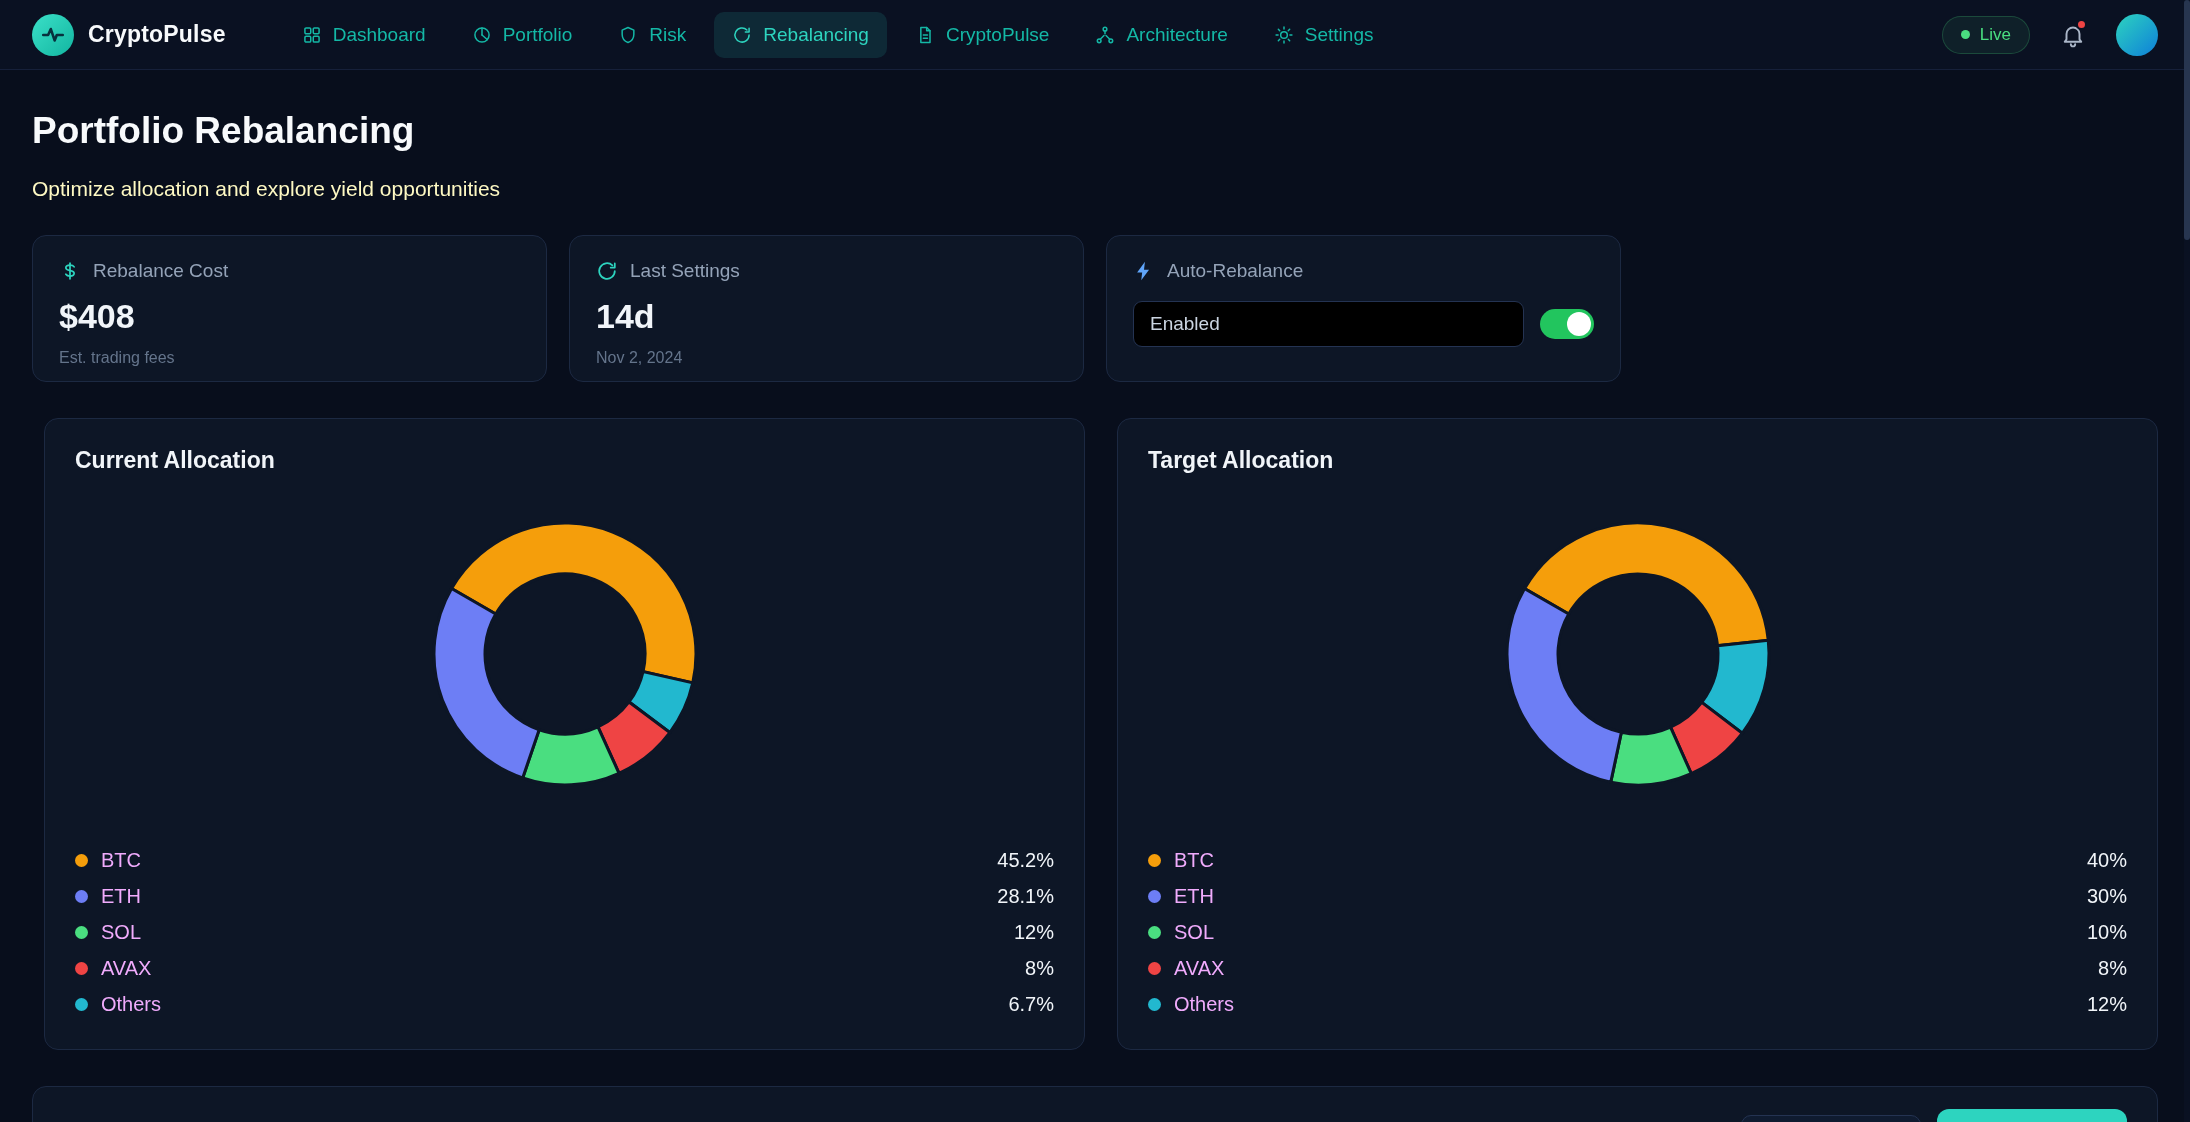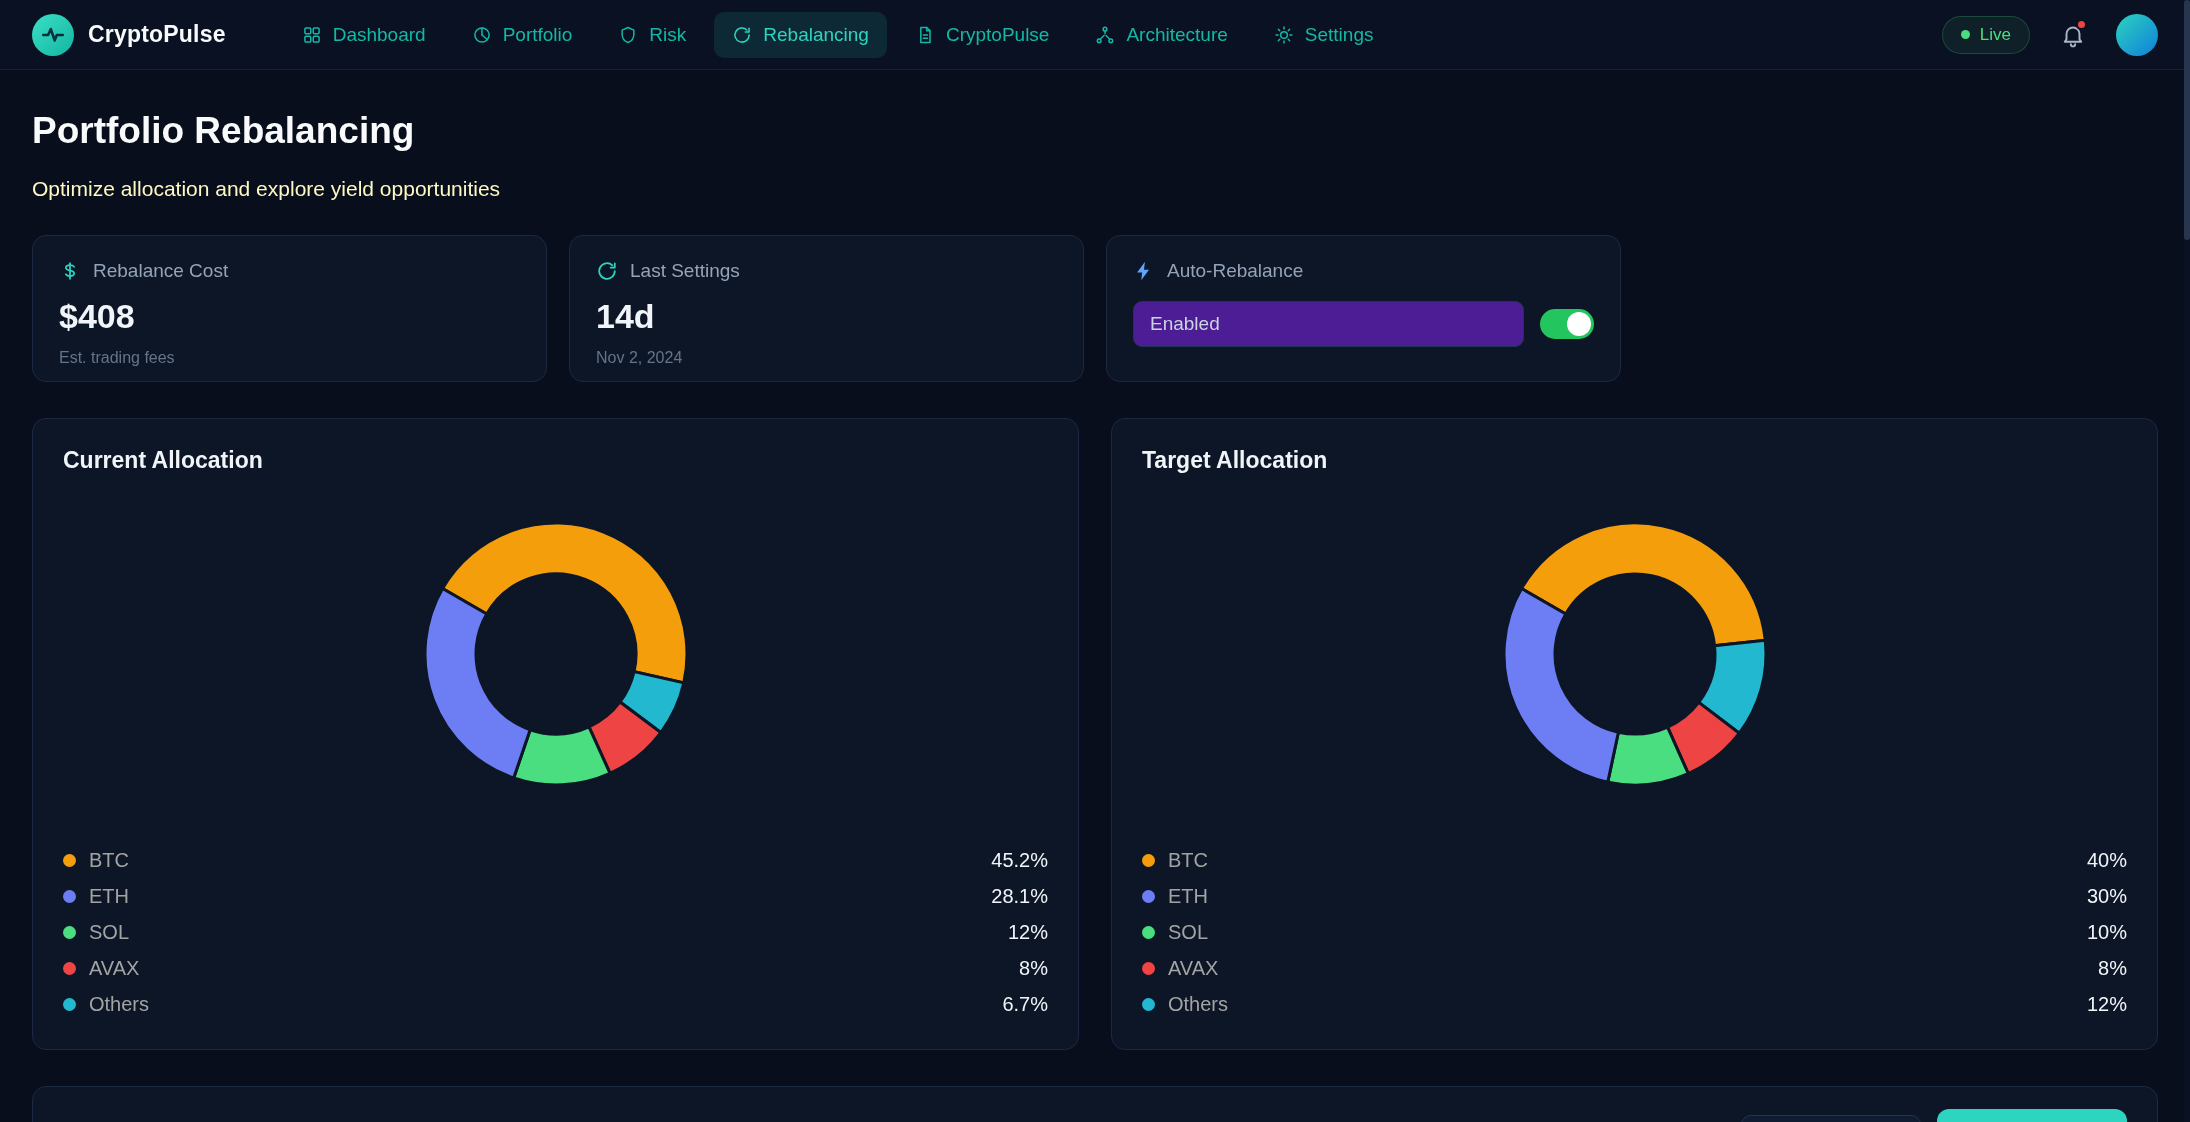--- a/index.html
+++ b/index.html
@@ -58,38 +58,38 @@
     padding:24px 26px; height:147px;
   }
   .stat-head { display:flex; align-items:center; gap:12px; color:#94a3b8; font-size:19px; }
   .stat-head svg { width:22px; height:22px; color:#2dd4bf; }
   .stat-head svg.bolt { color:#60a5fa; }
   .stat-value { font-size:34px; font-weight:700; margin-top:15px; color:#f1f5f9; }
   .stat-value.warning { color:#fbbf24; }
   .stat-sub { font-size:16px; color:#64748b; margin-top:13px; }
   .auto-row { display:flex; align-items:center; gap:16px; margin-top:19px; }
   .enabled-field {
-    flex:1; background:#4c1d95; border:1px solid #243352; border-radius:9px;
+    flex:1; background:#000000; border:1px solid #243352; border-radius:9px;
     padding:11px 16px; font-size:19px; color:#cbd5e1;
   }
   .toggle { width:54px; height:30px; border-radius:999px; background:#22c55e; position:relative; cursor:pointer; flex:0 0 auto; }
   .toggle-knob { position:absolute; top:3px; right:3px; width:24px; height:24px; border-radius:50%; background:#ffffff; }
   
-  .charts { display:grid; grid-template-columns:1fr 1fr; gap:32px; margin-top:36px; }
+  .charts { display:grid; grid-template-columns:1fr 1fr; gap:32px; margin-top:36px;margin-left:12px; }
   .chart-card {
     background:#0d1626; border:1px solid #1c2942; border-radius:14px;
     padding:28px 30px 26px; height:632px; display:flex; flex-direction:column;
   }
   .chart-title { font-size:23px; font-weight:600; color:#f1f5f9; }
   .donut-wrap { display:flex; justify-content:center; margin-top:44px; }
   svg.donut { width:272px; height:272px; }
   .legend { margin-top:auto; }
   .legend-row { display:flex; align-items:center; gap:13px; height:36px; font-size:20px; }
   .legend-dot { width:13px; height:13px; border-radius:50%; flex:0 0 auto; }
-  .legend-label { color:#a3a3a3;text-align:right; }
+  .legend-label { color:#f0abfc;text-align:right; }
   .legend-value { margin-left:auto; color:#f1f5f9; }
   
   .trades {
     margin-top:36px; background:#0d1626; border:1px solid #1c2942; border-radius:14px;
     padding:22px 30px 30px; display:flex; align-items:flex-start;
   }
   .trades-title { font-size:26px; font-weight:700; color:#f1f5f9; padding-top:10px; }
   .trades-actions { margin-left:auto; display:flex; gap:16px; align-items:flex-start; }
   .btn-secondary {
     width:180px; height:52px; background:#0f1b30; border:1px solid #243352;

